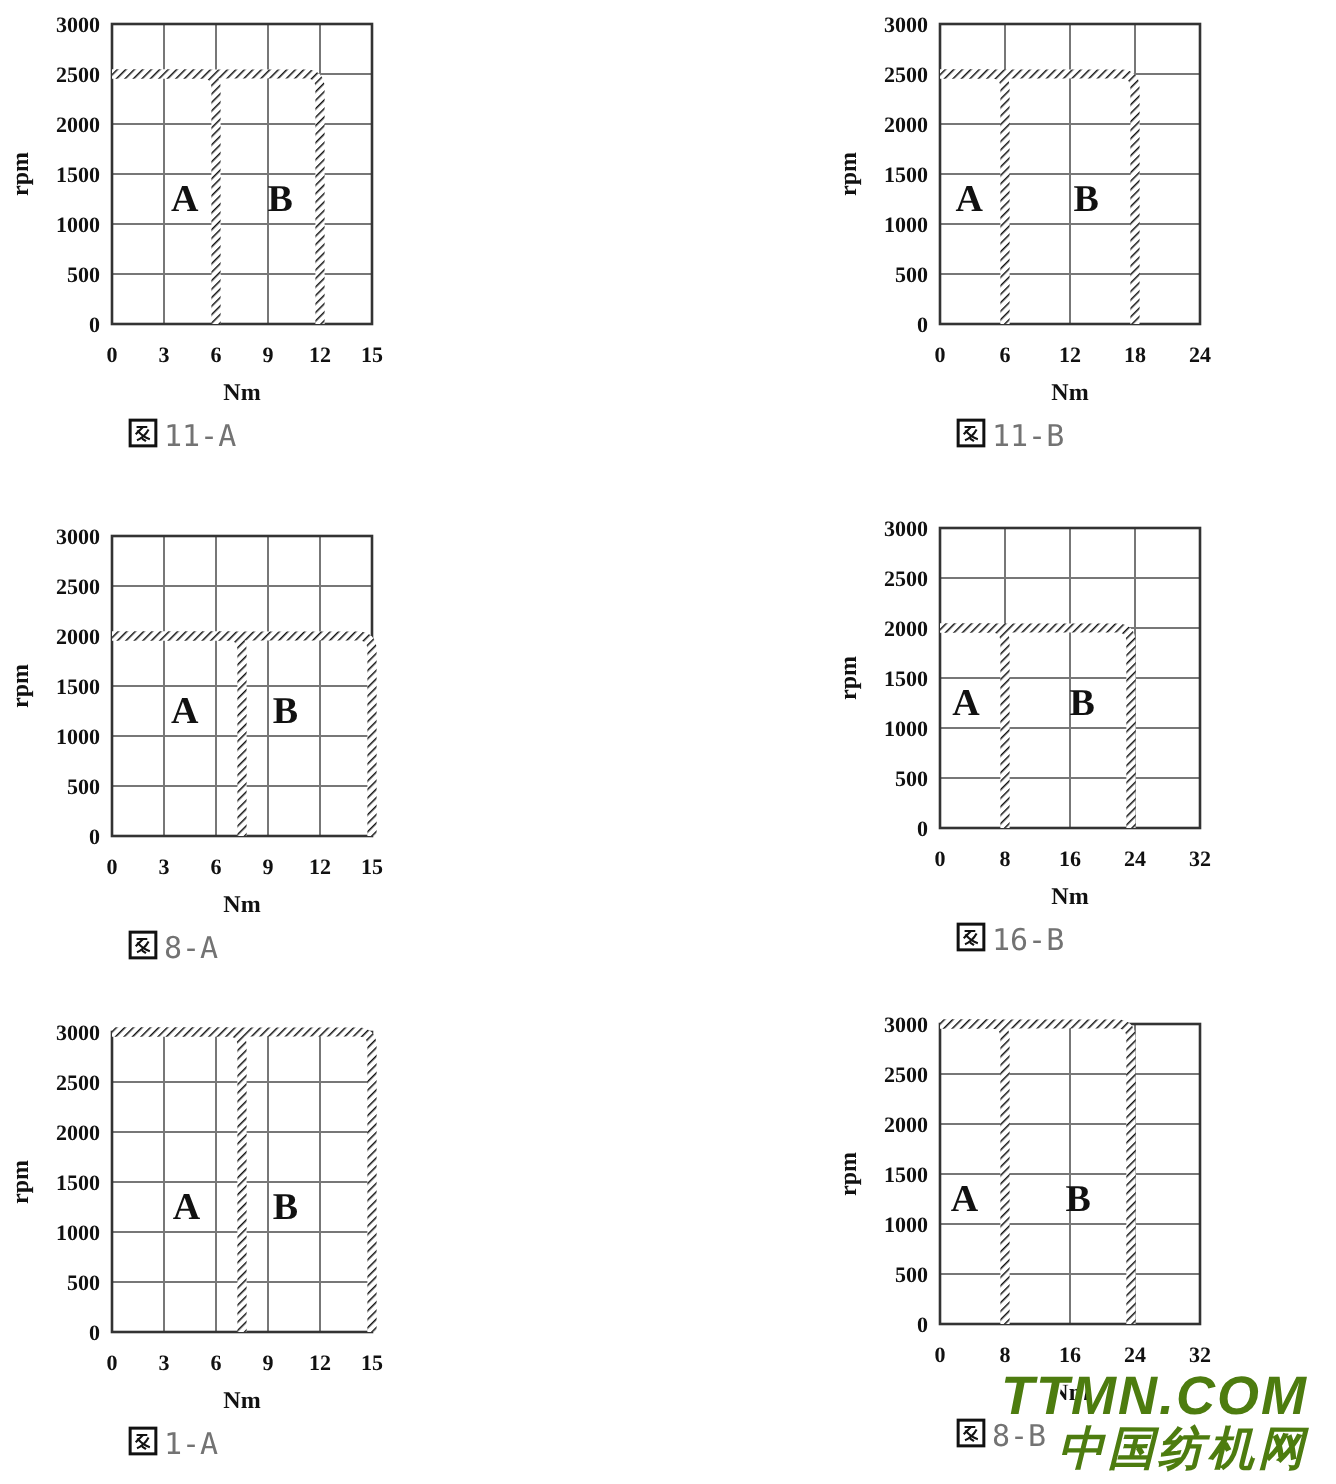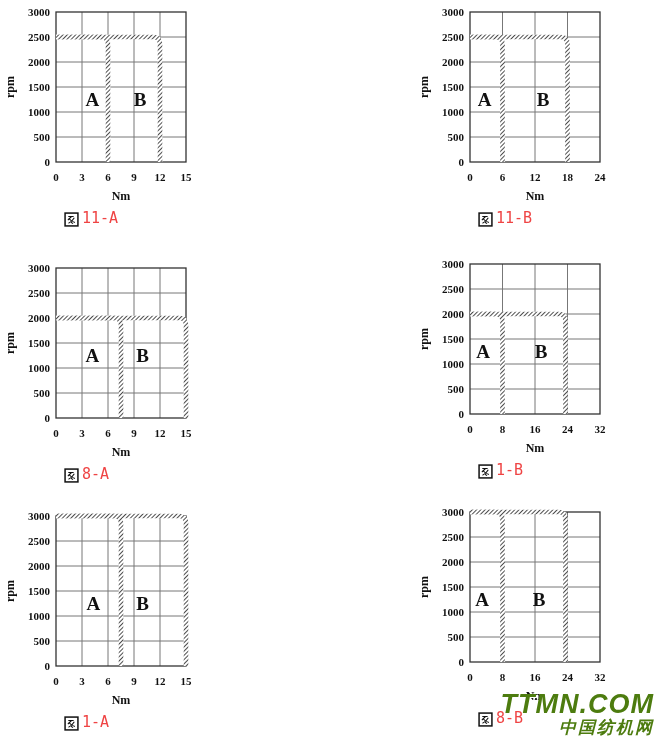--- a/index.html
+++ b/index.html
@@ -16,37 +16,37 @@
   #cell-2{left:6px;top:258px;}
   #cell-3{left:420px;top:254px;}
   #cell-4{left:6px;top:506px;}
   #cell-5{left:420px;top:502px;}
   .chart-svg{display:block;}
   .tick{font:bold 11px "Liberation Serif","DejaVu Serif",serif;fill:#111111;}
   .axis-label{font:bold 12px "Liberation Serif","DejaVu Serif",serif;fill:#111111;}
   .region-label{font:bold 19px "Liberation Serif","DejaVu Serif",serif;fill:#111111;}
   .caption{
     position:absolute;left:58px;top:207px;
-    display:flex;align-items:flex-end;gap:3px;
+    display:flex;align-items:flex-start;gap:3px;
     font:15px "DejaVu Sans Mono","Liberation Mono",monospace;
-    color:#ef4444;white-space:nowrap;
+    color:#737373;white-space:nowrap;
   }
   .caption .glyph{display:inline-flex;width:15px;height:15px;}
   .watermark{
     position:absolute;right:14px;bottom:6px;
     text-align:right;z-index:5;
     font-family:"Liberation Sans","DejaVu Sans",sans-serif;
     font-weight:bold;font-style:italic;
     color:#4d7c0f;
     text-shadow:1px 1px 0 #ffffff;
     line-height:1.0;
     pointer-events:none;
   }
   .watermark .wm1{font-size:27px;letter-spacing:1px;}
-  .watermark .wm2{font-size:17px;letter-spacing:2px;margin-top:1px;}
+  .watermark .wm2{font-size:23px;letter-spacing:2px;margin-top:1px;}
 </style>
 </head>
 <body>
 
 <div id="canvas">
 
   <div class="chart-cell" id="cell-0">
     <svg class="chart-svg" width="230" height="205">
         <defs>
           <pattern id="hatch-0" patternUnits="userSpaceOnUse" width="3" height="3" patternTransform="rotate(45)">
@@ -227,21 +227,21 @@
         <text x="115" y="198" text-anchor="middle" class="axis-label">Nm</text>
         <text transform="translate(8,85) rotate(-90)" text-anchor="middle" class="axis-label">rpm</text>
       </svg>
     <div class="caption">
       <span class="glyph">
         <svg viewBox="0 0 14 14" width="15" height="15">
             <rect x="1" y="1" width="12" height="12" fill="none" stroke="#111" stroke-width="1.4"></rect>
             <path d="M4 4.2 H9 M7 4.2 L3.6 7.6 M4.4 5.8 C5.8 7.6 8 9.2 10.2 9.9 M9.6 5.4 C8.4 7.6 6.2 9.6 4.2 10.4 M6.6 9.6 l1.8 1.2" stroke="#111" stroke-width="1" fill="none"></path>
           </svg>
       </span>
-      <span>1-B</span>
+      <span>16-B</span>
     </div>
   </div>
 
   <div class="chart-cell" id="cell-4">
     <svg class="chart-svg" width="230" height="205">
         <defs>
           <pattern id="hatch-4" patternUnits="userSpaceOnUse" width="3" height="3" patternTransform="rotate(45)">
             <rect width="3" height="3" fill="#ffffff"></rect>
             <line x1="0" y1="0" x2="0" y2="3" stroke="#111111" stroke-width="1.5"></line>
           </pattern>

